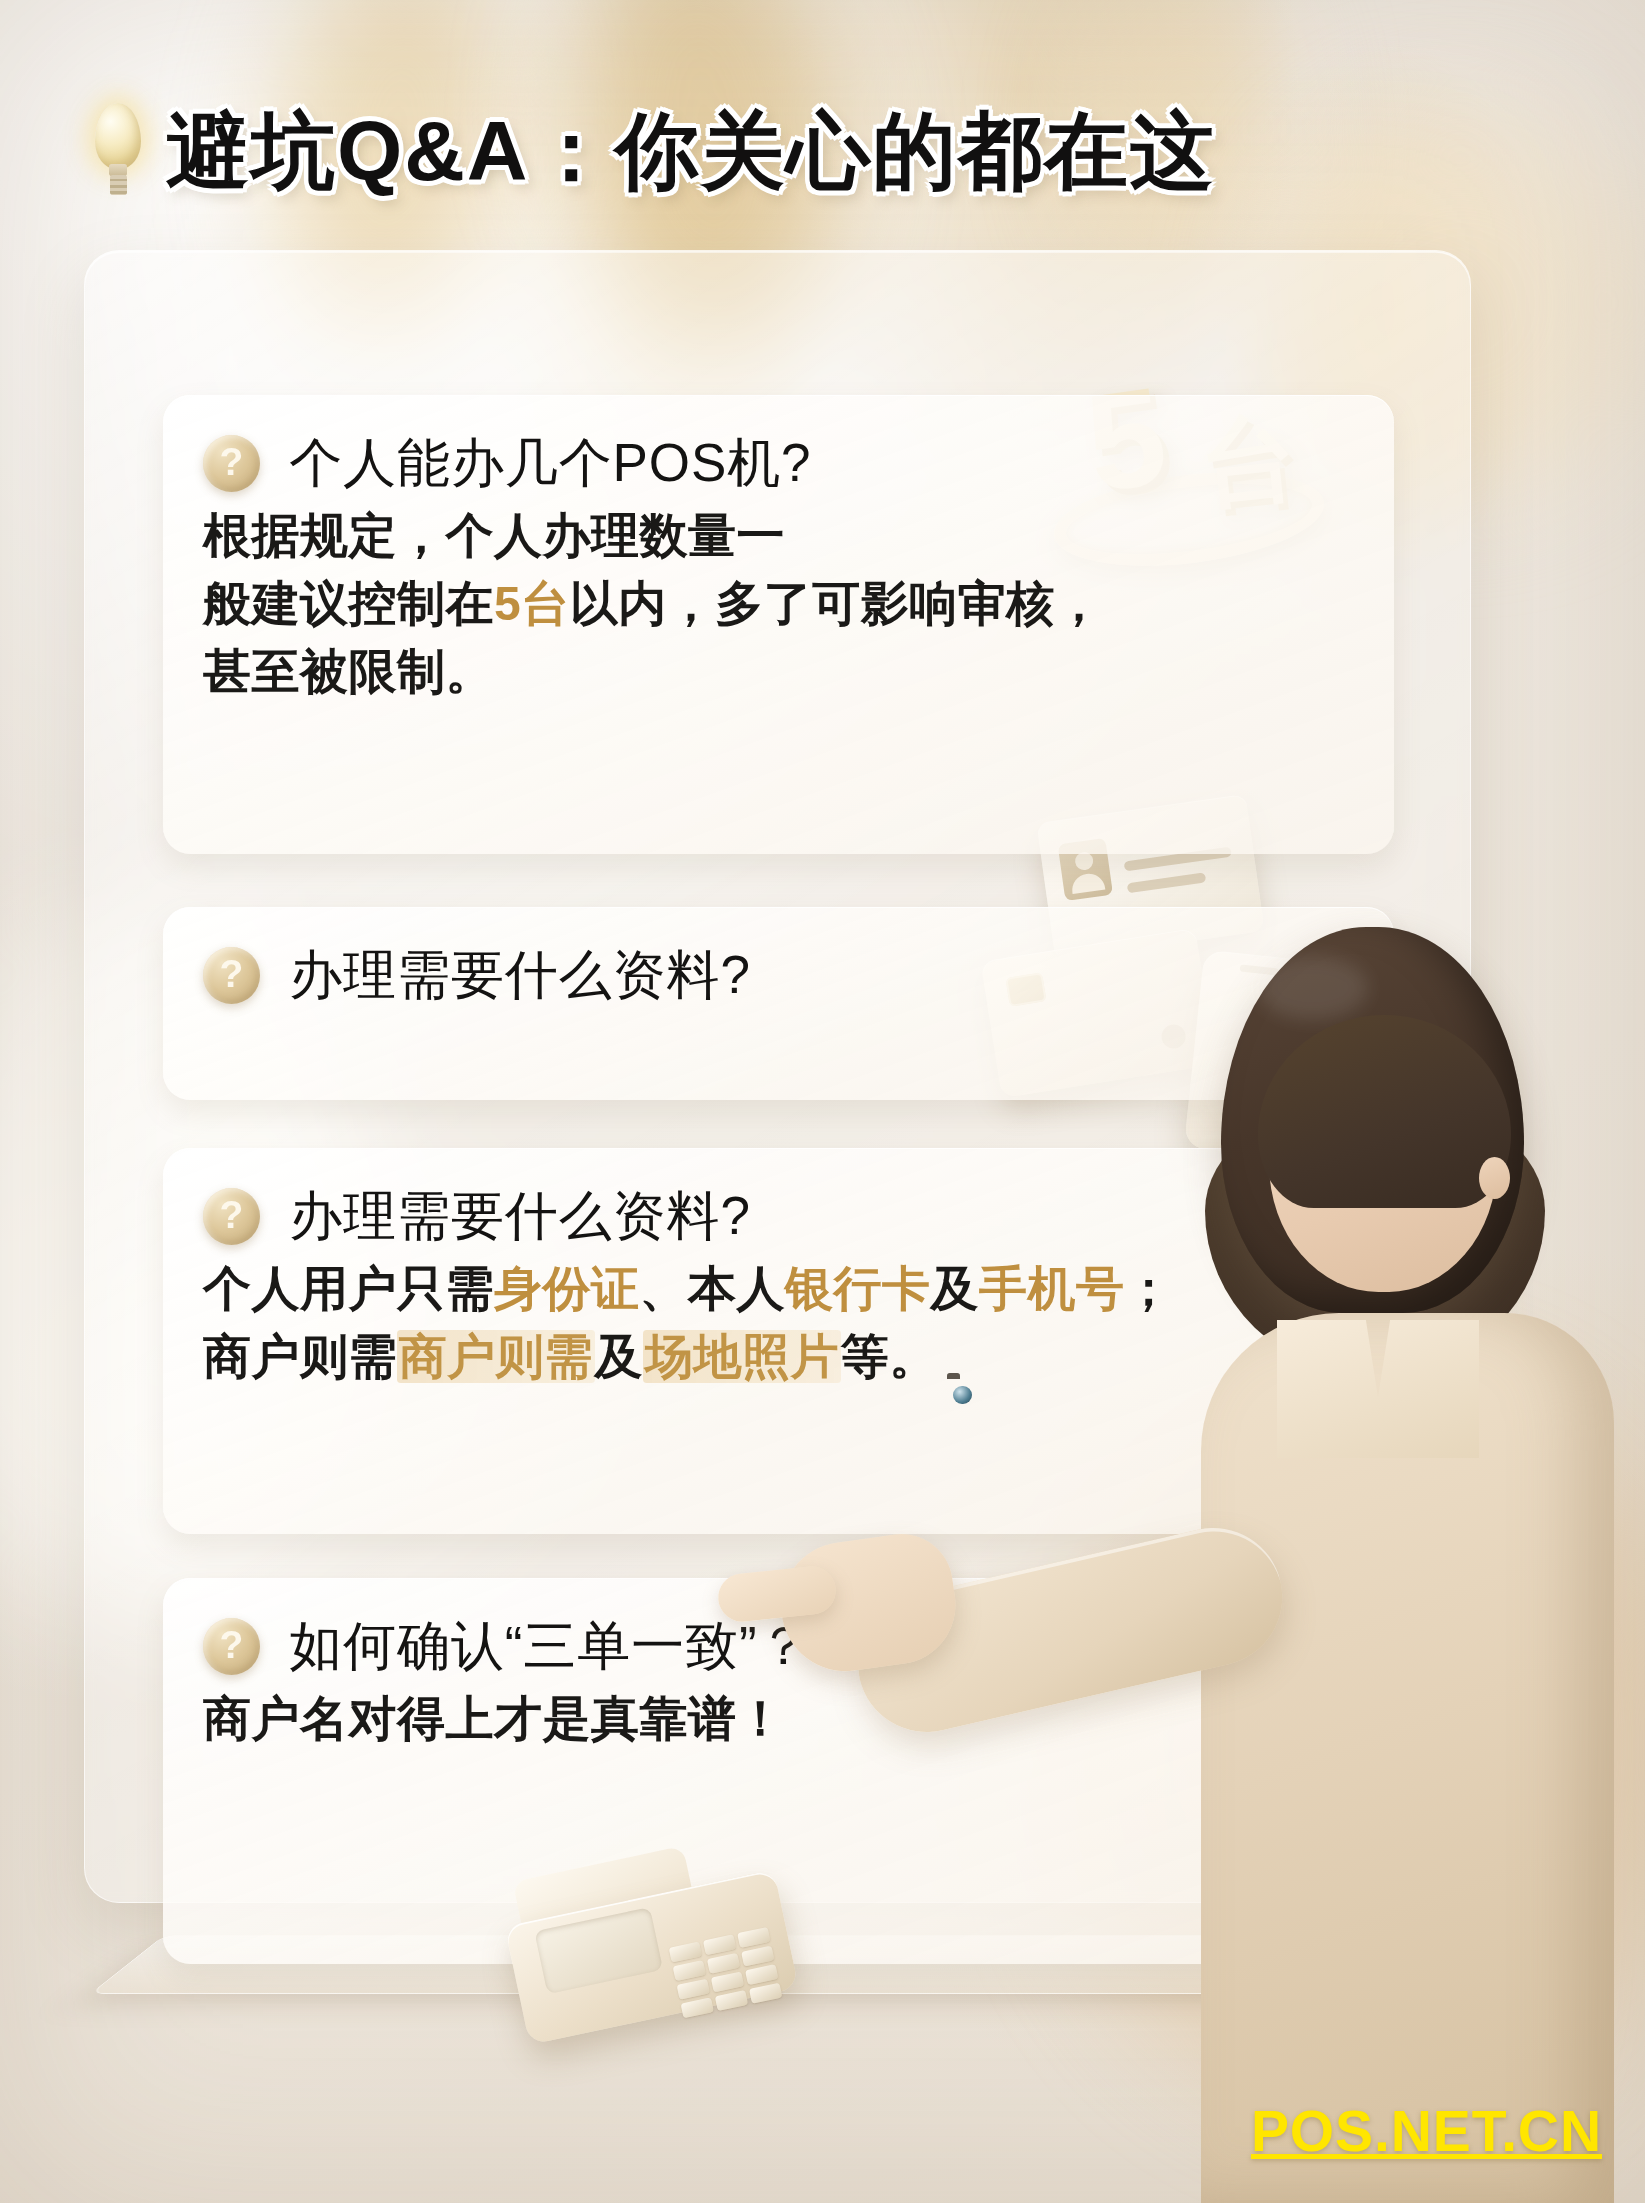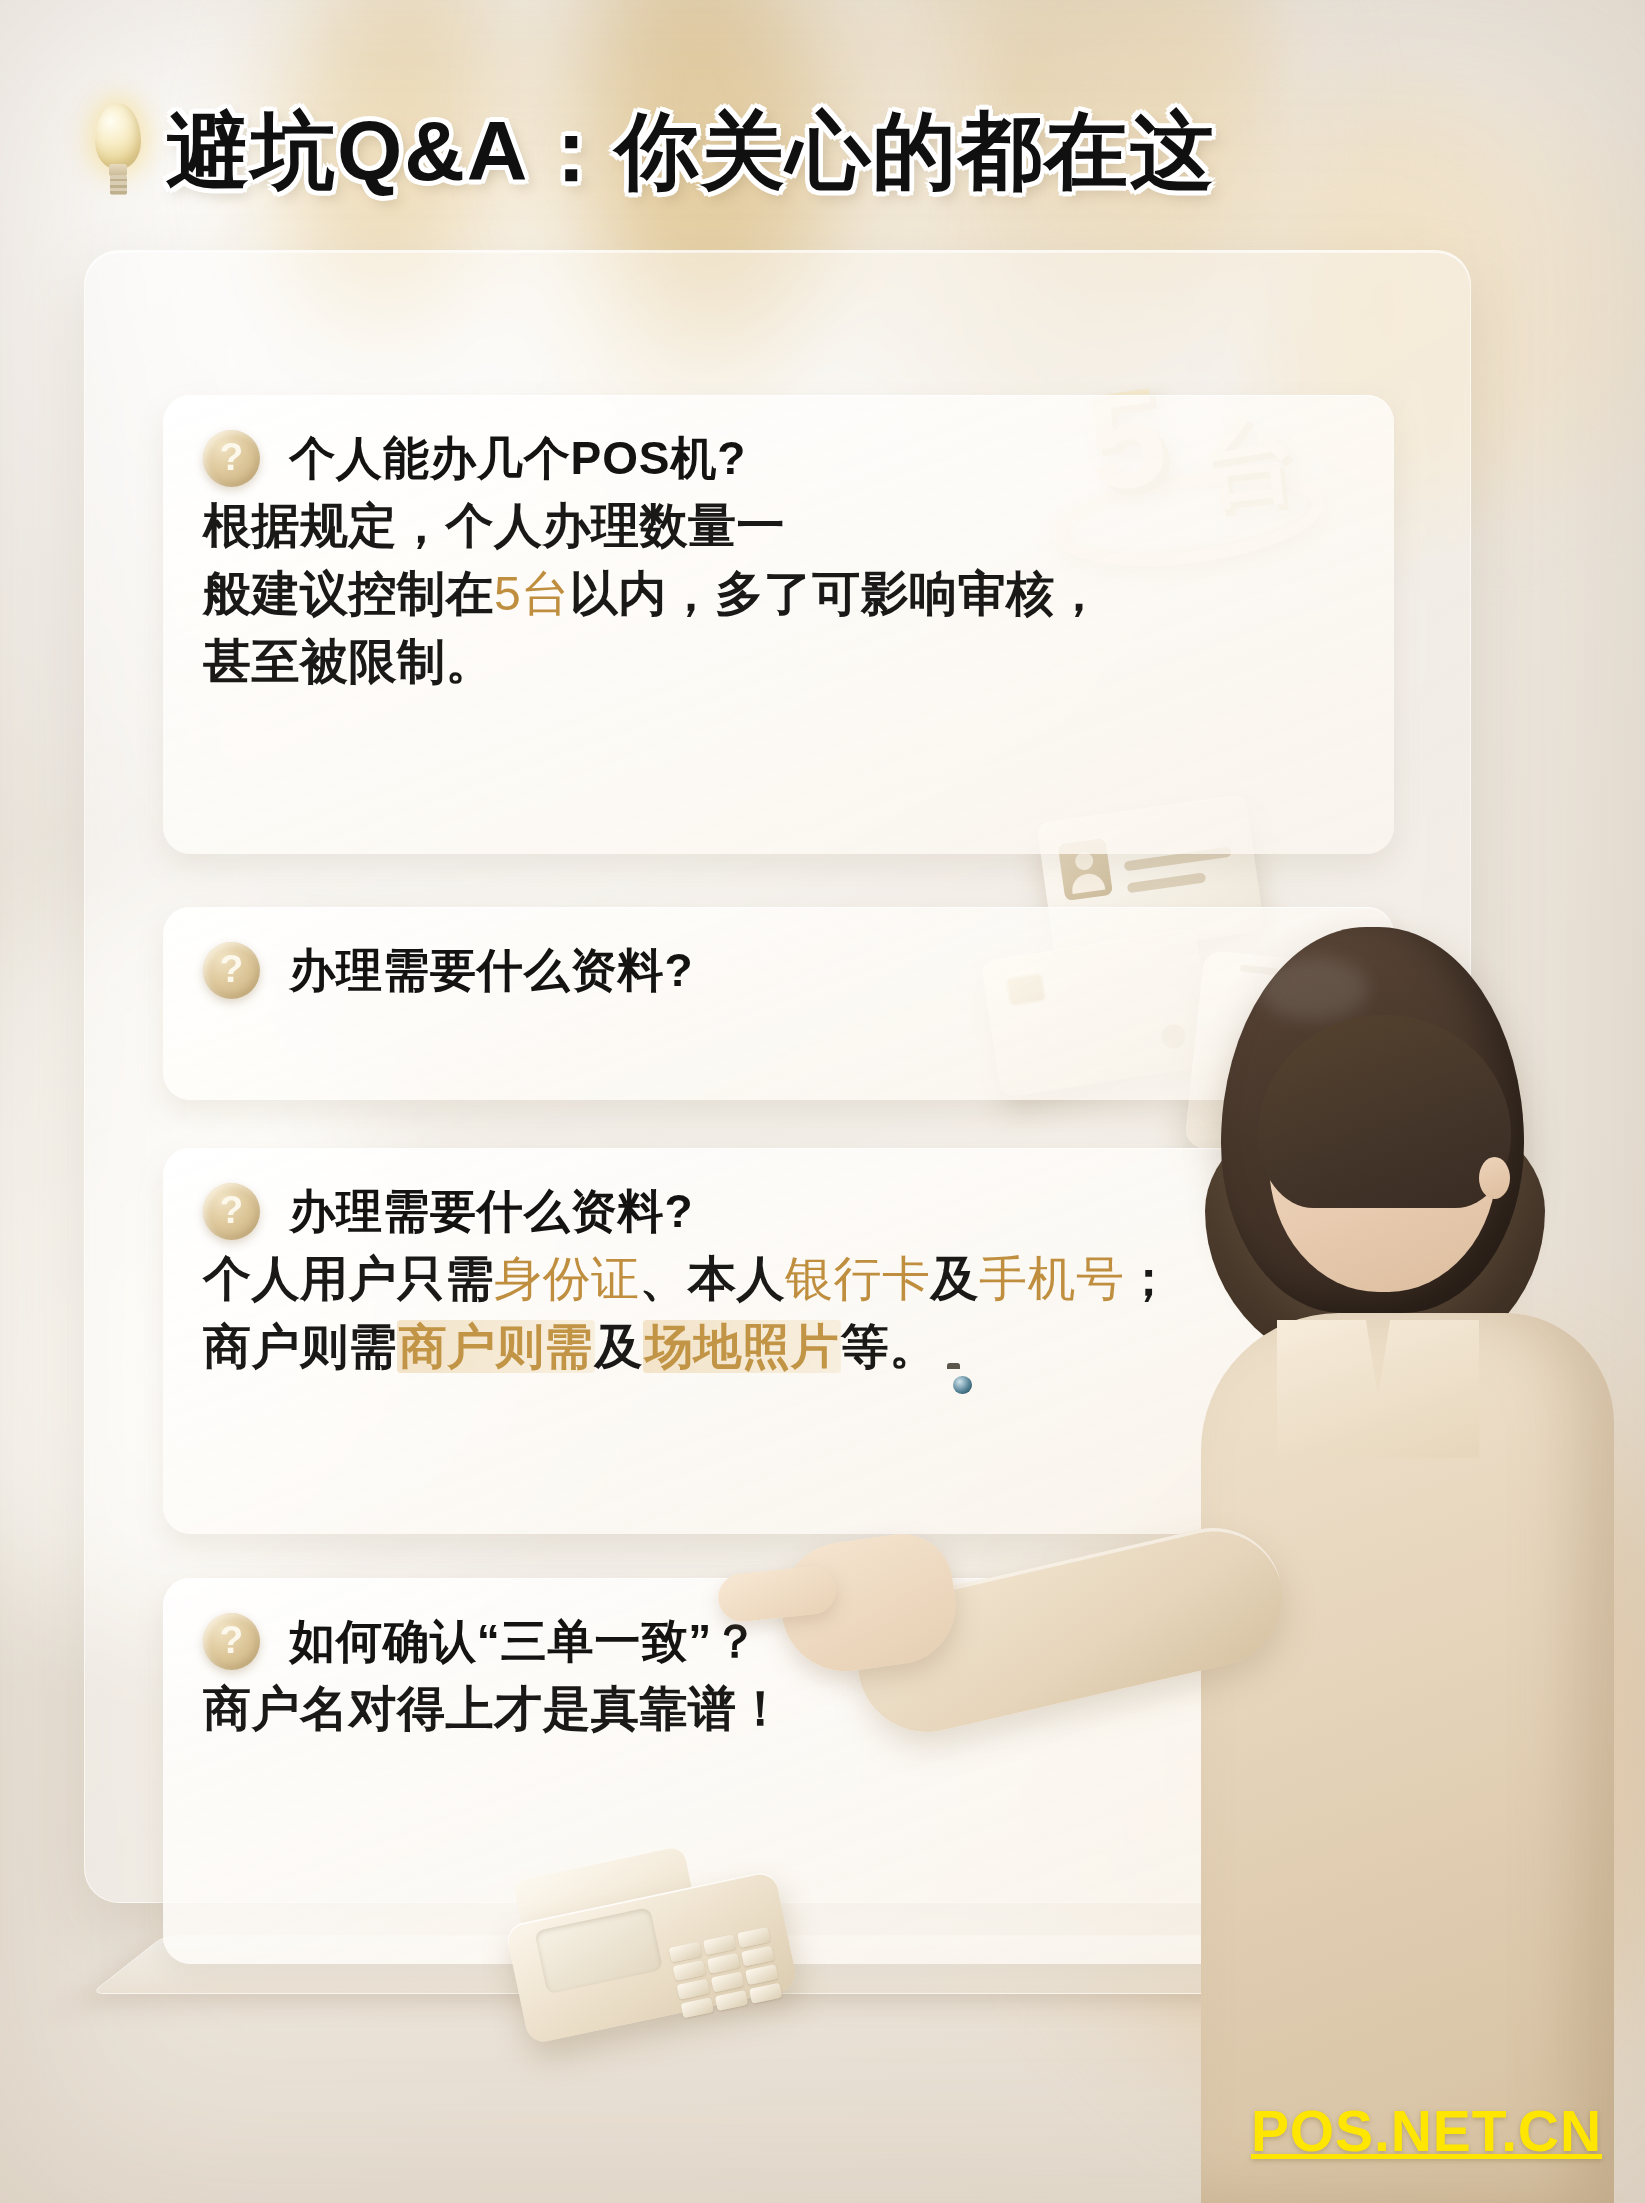--- a/index.html
+++ b/index.html
@@ -80,33 +80,33 @@
 
   .q-row{display:flex;align-items:center;gap:20px;}
   .q-badge{
     flex:0 0 auto;width:57px;height:57px;border-radius:50%;
     background:radial-gradient(circle at 34% 28%, #f0e2c2 0%, #ddc79a 48%, #c7ad7c 100%);
     box-shadow:0 3.7px 9.2px rgba(150,124,80,.3), inset -2.8px -3.7px 7.3px rgba(160,134,90,.35), inset 2.8px 2.8px 6.4px rgba(255,250,237,.8);
     display:flex;align-items:center;justify-content:center;
     color:#fdf8ec;font-size:39px;font-weight:800;line-height:1;padding-bottom:3.7px;
   }
   .q-text{
-    position:relative;font-size:46px;font-weight:700;color:#141312;letter-spacing:0.9px;white-space:nowrap;
+    position:relative;font-size:53px;font-weight:400;color:#141312;letter-spacing:0.9px;white-space:nowrap;
     padding:1.8px 9.2px;
   }
   .q-text::before{
     content:"";position:absolute;left:1.8px;right:1.8px;bottom:1.8px;height:24px;border-radius:3.7px;
     background:linear-gradient(90deg, rgba(235,214,175,.95), rgba(240,224,195,.55));
     z-index:-1;
   }
 
   .a-text{
     font-size:48px;line-height:1.42;color:#1a1917;font-weight:700;letter-spacing:0.5px;
   }
-  .hl{color:#bf8f3f;font-weight:400;}
+  .hl{color:#bf8f3f;font-weight:700;}
   .hl-bg{color:#c19446;font-weight:900;background:linear-gradient(90deg,rgba(242,226,198,.95),rgba(244,231,207,.6));
     border-radius:3.7px;padding:0 1.8px;}
 
   
   .chip{display:inline-block;vertical-align:-5.5px;margin:0 3.7px;}
   .receipt{width:31px;height:46px;background:#fbf8f2;border:1.4px solid #cfc4b2;border-radius:2.8px 2.8px 0 0;
     position:relative;box-shadow:0 1.8px 3.7px rgba(140,120,95,.2);}
   .receipt i{position:absolute;left:3.7px;right:3.7px;height:1.8px;background:#b9ad9a;display:block;}
   .receipt i:nth-child(1){top:7.3px;} .receipt i:nth-child(2){top:13.8px;right:13px;}
   .receipt i:nth-child(3){top:20px;} .receipt i:nth-child(4){top:27px;right:11px;}

